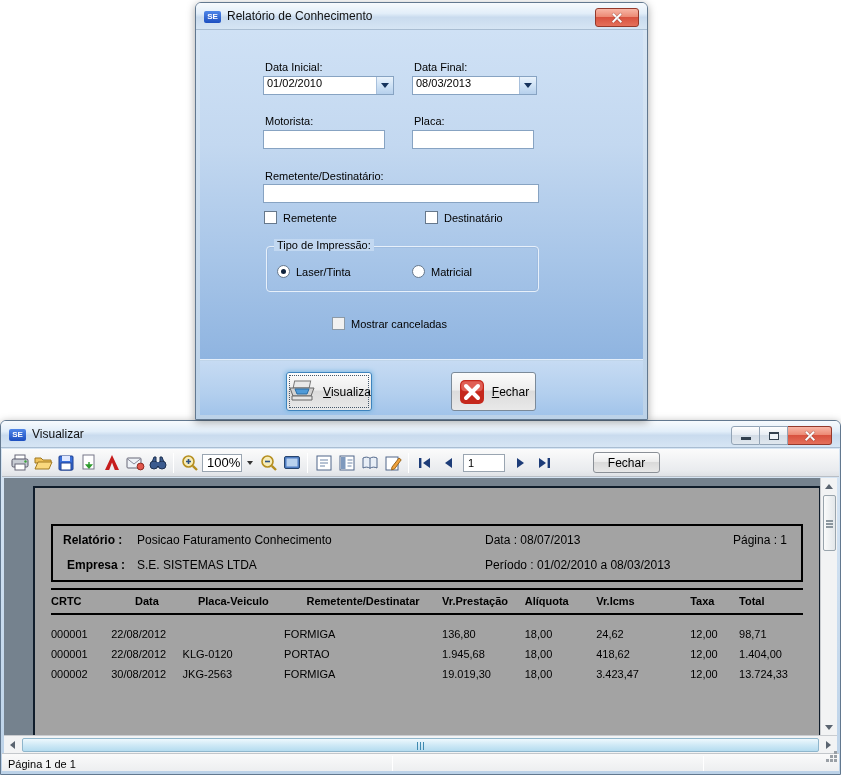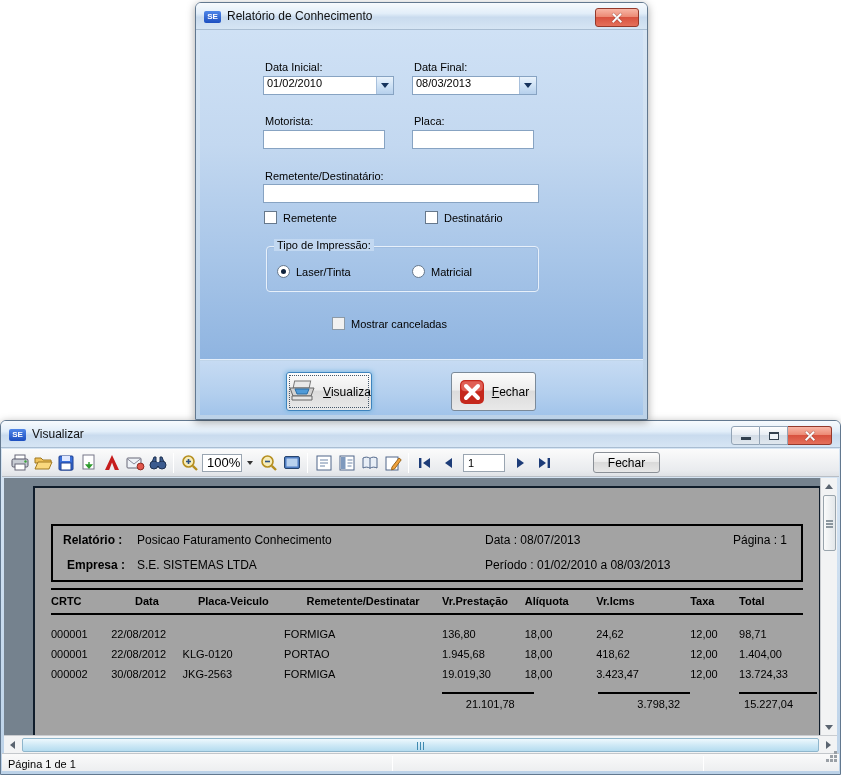--- a/index.html
+++ b/index.html
@@ -356,40 +356,20 @@
             <td class="al">000002</td>
             <td class="al">30/08/2012</td>
             <td class="al">JKG-2563</td>
             <td class="al">FORMIGA</td>
             <td class="ar">19.019,30</td>
             <td class="ar">18,00</td>
             <td class="ar">3.423,47</td>
             <td class="ar">12,00</td>
             <td class="ar">13.724,33</td>
           </tr>
-          <tr>
-            <td></td>
-                <td></td>
-                <td></td>
-                <td></td>
-            <td class="tot-cell">
-                  <div class="tline"></div>
-                  <div class="tval">21.101,78</div>
-                </td>
-            <td></td>
-            <td class="tot-cell">
-                  <div class="tline"></div>
-                  <div class="tval">3.798,32</div>
-                </td>
-            <td></td>
-            <td class="tot-cell">
-                  <div class="tline" style="width:78px;"></div>
-                  <div class="tval">15.227,04</div>
-                </td>
-          </tr>
         </tbody>
           </table>
       </div>
       <div class="vscroll">
         <span class="varrow">
             <span class="tri-up-g"></span>
           </span>
         <span class="vthumb"></span>
         <span class="spacer"></span>
         <span class="varrow">

